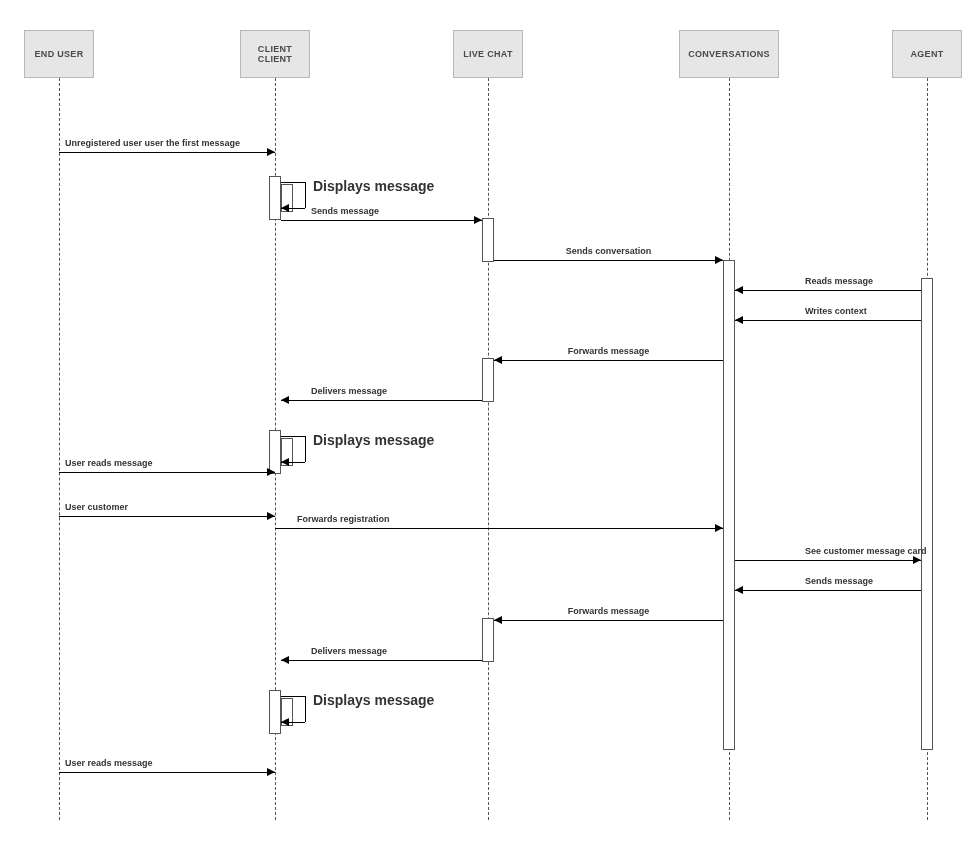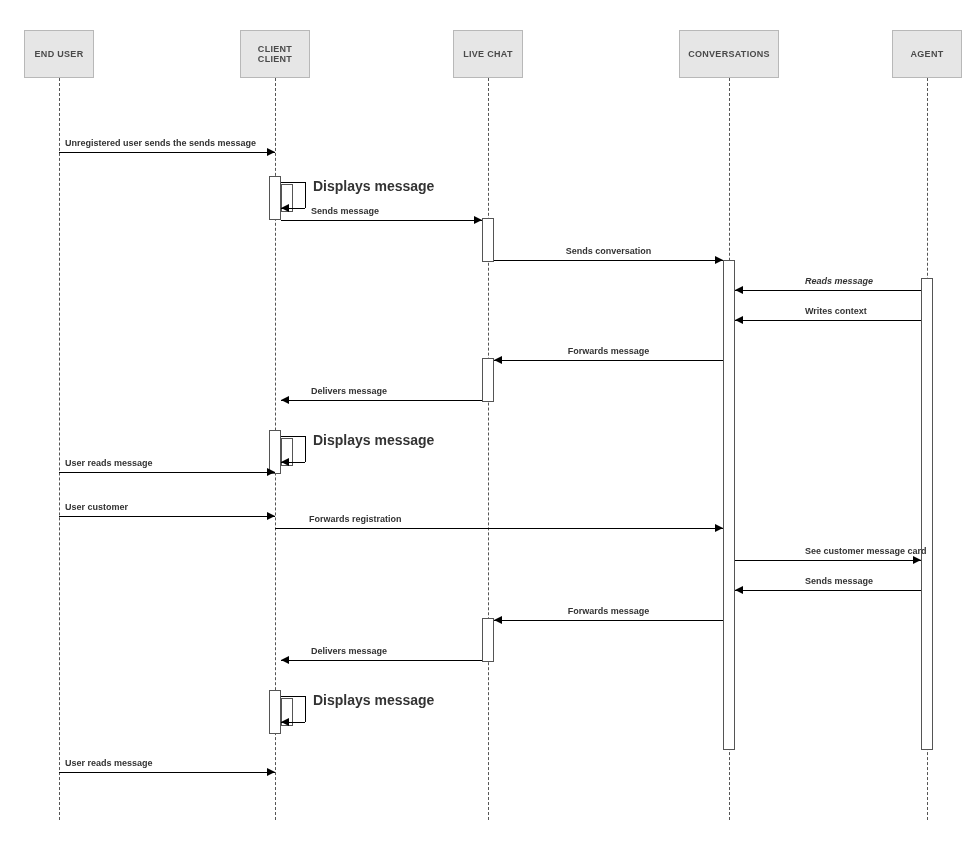--- a/index.html
+++ b/index.html
@@ -142,21 +142,21 @@
   <div class="activation" style="left:488px; top:618px; height:44px;"></div>
 
   <div class="activation" style="left:275px; top:176px; height:44px;"></div>
   <div class="activation" style="left:287px; top:184px; height:28px;"></div>
   <div class="activation" style="left:275px; top:430px; height:44px;"></div>
   <div class="activation" style="left:287px; top:438px; height:28px;"></div>
   <div class="activation" style="left:275px; top:690px; height:44px;"></div>
   <div class="activation" style="left:287px; top:698px; height:28px;"></div>
 
   <div class="msg" style="left:59px; width:216px; top:140px;">
-    <div class="label lalign">Unregistered user sends the sends message</div>
+    <div class="label lalign">Unregistered user user the first message</div>
     <div class="line"></div>
       <div class="arrow right-solid"></div>
   </div>
 
   <div class="selfmsg" style="left:281px; top:182px;">
     <div class="horiz-top" style="left:0; top:0; width:24px;"></div>
     <div class="vert" style="left:24px; top:0; height:26px;"></div>
     <div class="horiz-bot" style="left:0; top:26px; width:24px;"></div>
     <div class="arrow" style="left:0; top:22px;"></div>
     <div class="label" style="left:32px; top:-4px;">Displays message</div>
@@ -168,21 +168,21 @@
       <div class="arrow right-solid"></div>
   </div>
 
   <div class="msg" style="left:494px; width:229px; top:248px;">
     <div class="label center">Sends conversation</div>
     <div class="line"></div>
       <div class="arrow right-solid"></div>
   </div>
 
   <div class="msg" style="left:735px; width:186px; top:278px;">
-    <div class="label" style="left:70px;font-style:italic;">Reads message</div>
+    <div class="label" style="left:70px;">Reads message</div>
     <div class="line"></div>
       <div class="arrow left-solid"></div>
   </div>
 
   <div class="msg" style="left:735px; width:186px; top:308px;">
     <div class="label" style="left:70px;">Writes context</div>
     <div class="line"></div>
       <div class="arrow left-solid"></div>
   </div>
 
@@ -212,21 +212,21 @@
       <div class="arrow right-solid"></div>
   </div>
 
   <div class="msg" style="left:59px; width:216px; top:504px;">
     <div class="label lalign">User customer</div>
     <div class="line"></div>
       <div class="arrow right-solid"></div>
   </div>
 
   <div class="msg" style="left:275px; width:448px; top:516px;">
-    <div class="label" style="left:34px;">Forwards registration</div>
+    <div class="label" style="left:22px;">Forwards registration</div>
     <div class="line"></div>
       <div class="arrow right-solid"></div>
   </div>
 
   <div class="msg" style="left:735px; width:186px; top:548px;">
     <div class="label" style="left:70px;">See customer message card</div>
     <div class="line"></div>
       <div class="arrow right-solid"></div>
   </div>
 

